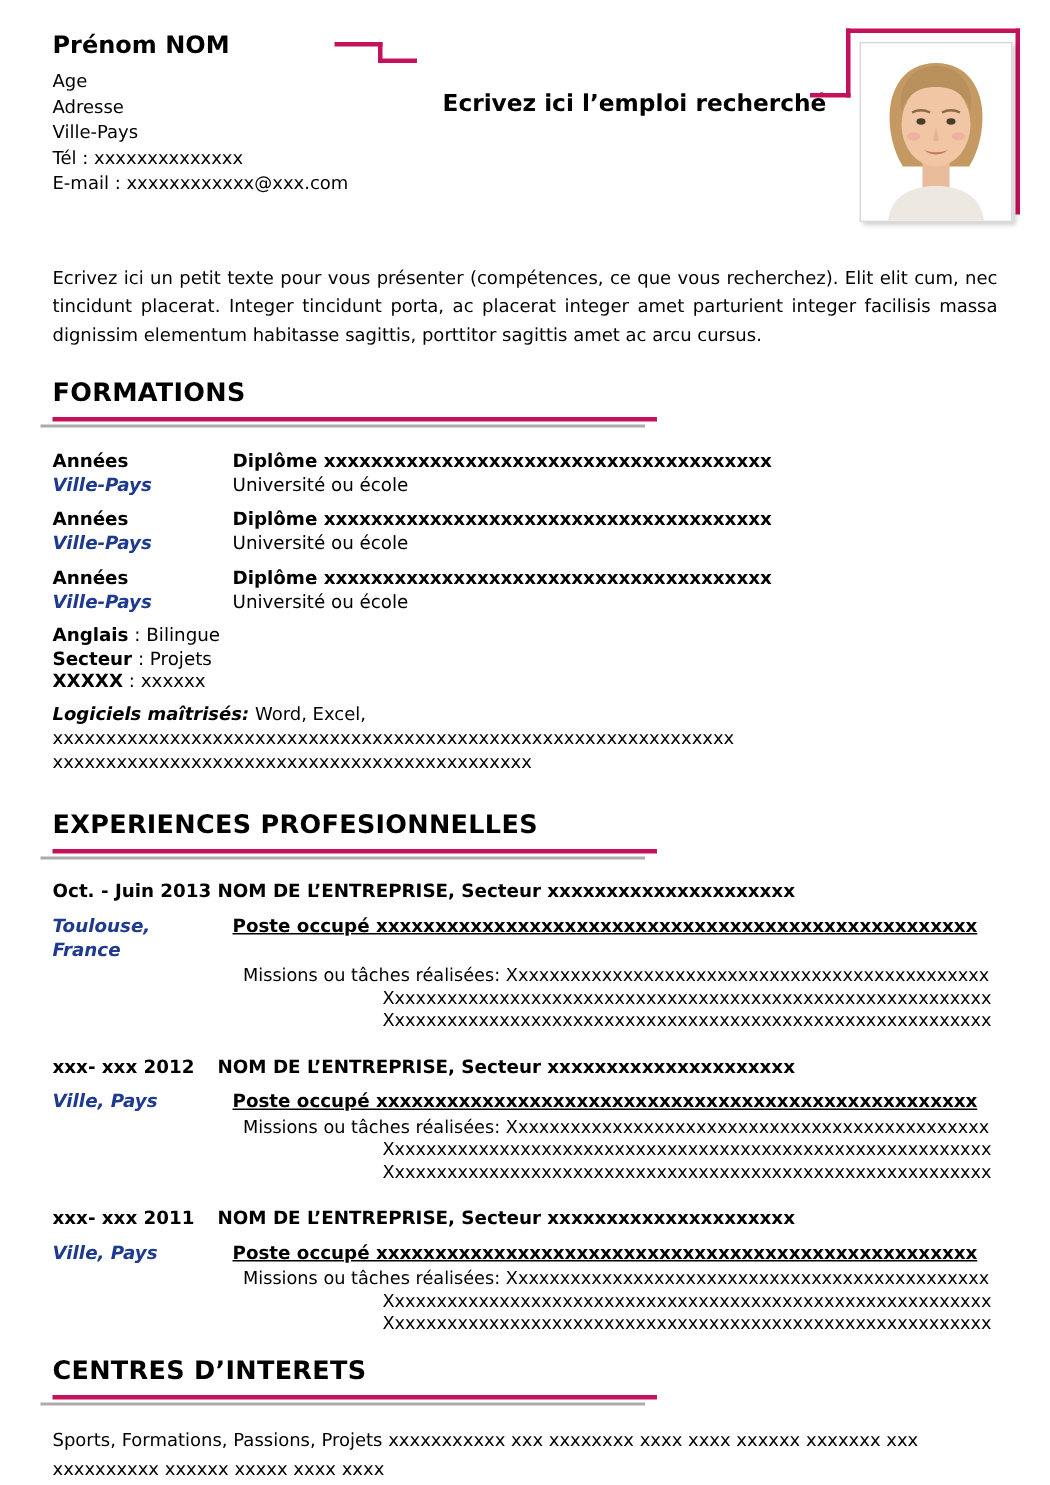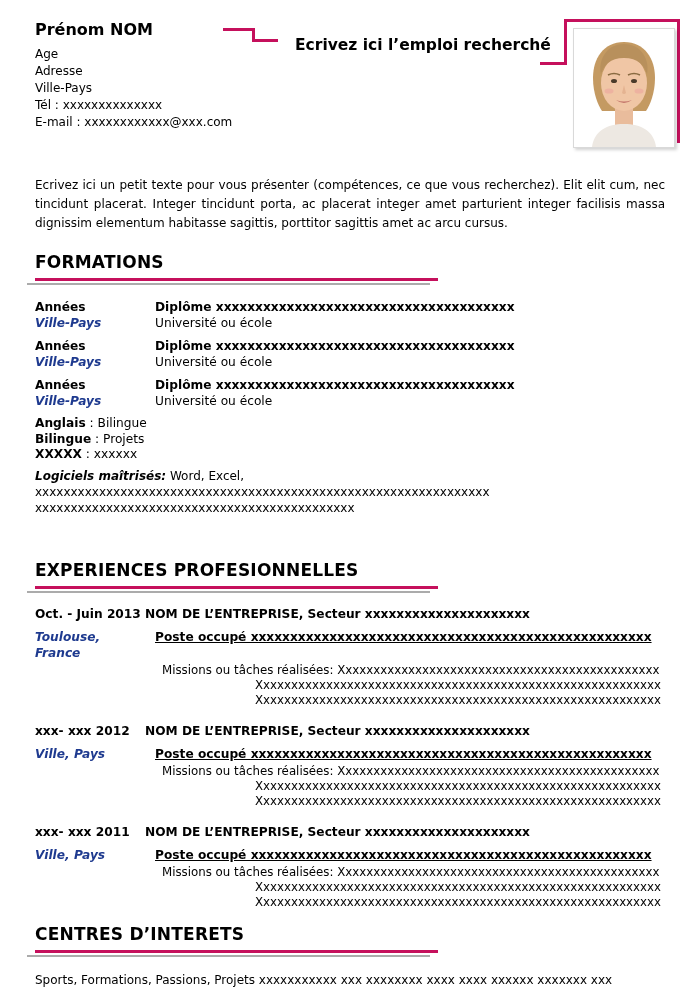--- a/index.html
+++ b/index.html
@@ -2,42 +2,42 @@
 <html><head>
 <meta charset="utf-8">
 <style>
   html,body{margin:0;padding:0;background:#fff;}
   body{width:700px;height:990px;font-family:"DejaVu Sans","Liberation Sans",sans-serif;color:#000;}
   .page{position:relative;width:700px;height:990px;background:#fff;overflow:hidden;}
 
   
   .name{position:absolute;left:35px;top:20px;font-size:16px;font-weight:bold;}
   .contact{position:absolute;left:35px;top:46px;font-size:12px;line-height:17px;}
-  .job-title{position:absolute;left:295px;top:36px;font-size:15.5px;font-weight:bold;}
+  .job-title{position:absolute;left:295px;top:60px;font-size:15.5px;font-weight:bold;}
 
   .seg{position:absolute;background:#C5105C;}
   .segE{left:223px;top:28px;width:32px;height:3px;}
   .segF{left:252px;top:28px;width:3px;height:14px;}
   .segG{left:252px;top:39px;width:26px;height:3px;}
   .segA{left:540px;top:62px;width:27px;height:3px;}
   .segB{left:564px;top:19px;width:3px;height:46px;}
   .segC{left:564px;top:19px;width:116px;height:3px;}
   .segD{left:677px;top:19px;width:3px;height:124px;}
 
   .photo{position:absolute;left:573px;top:28px;width:100px;height:118px;
          border:1px solid #d9d9d9;box-shadow:2px 2px 3px rgba(0,0,0,.18);background:#fff;}
   .photo svg{display:block;width:100%;height:100%;}
 
   
   .content{position:absolute;left:35px;top:176px;width:630px;}
   .intro{margin:0;font-size:12px;line-height:19px;text-align:justify;}
 
   h2{margin:0;font-size:17px;font-weight:bold;letter-spacing:.2px;}
   .h-formations{margin-top:19px;}
-  .h-experiences{margin-top:44px;}
+  .h-experiences{margin-top:24px;}
   .h-interets{margin-top:14px;}
   .rule-pink{height:3px;width:403px;background:#C5105C;margin-top:6px;}
   .rule-gray{height:2px;width:403px;background:#ABABAB;margin-top:2px;margin-left:-8px;}
 
   .bold{font-weight:bold;}
   .blue-loc{color:#1E3A8F;font-weight:bold;font-style:italic;}
   .nowrap{white-space:nowrap;overflow:hidden;}
 
   
   .f-entry{display:grid;grid-template-columns:120px 1fr;margin-top:14px;font-size:12.2px;line-height:16px;}
@@ -140,21 +140,21 @@
       </div>
       <div>
         <div class="bold nowrap">Diplôme xxxxxxxxxxxxxxxxxxxxxxxxxxxxxxxxxxxxxx</div>
         <div>Université ou école</div>
       </div>
     </div>
 
     <div class="langues">
       <div>
         <div><span class="bold">Anglais</span> <span>: Bilingue</span></div>
-        <div><span class="bold">Bilingue</span> <span>: Projets</span></div>
+        <div><span class="bold">Secteur</span> <span>: Projets</span></div>
         <div><span class="bold">XXXXX</span> <span>: xxxxxx</span></div>
       </div>
     </div>
 
     <div class="logiciels">
       <span class="logiciels-label">Logiciels maîtrisés:</span>
       <span>Word, Excel, xxxxxxxxxxxxxxxxxxxxxxxxxxxxxxxxxxxxxxxxxxxxxxxxxxxxxxxxxxxxxxxx xxxxxxxxxxxxxxxxxxxxxxxxxxxxxxxxxxxxxxxxxxxxx</span>
     </div>
 
     <h2 class="h-experiences">EXPERIENCES PROFESIONNELLES</h2>

